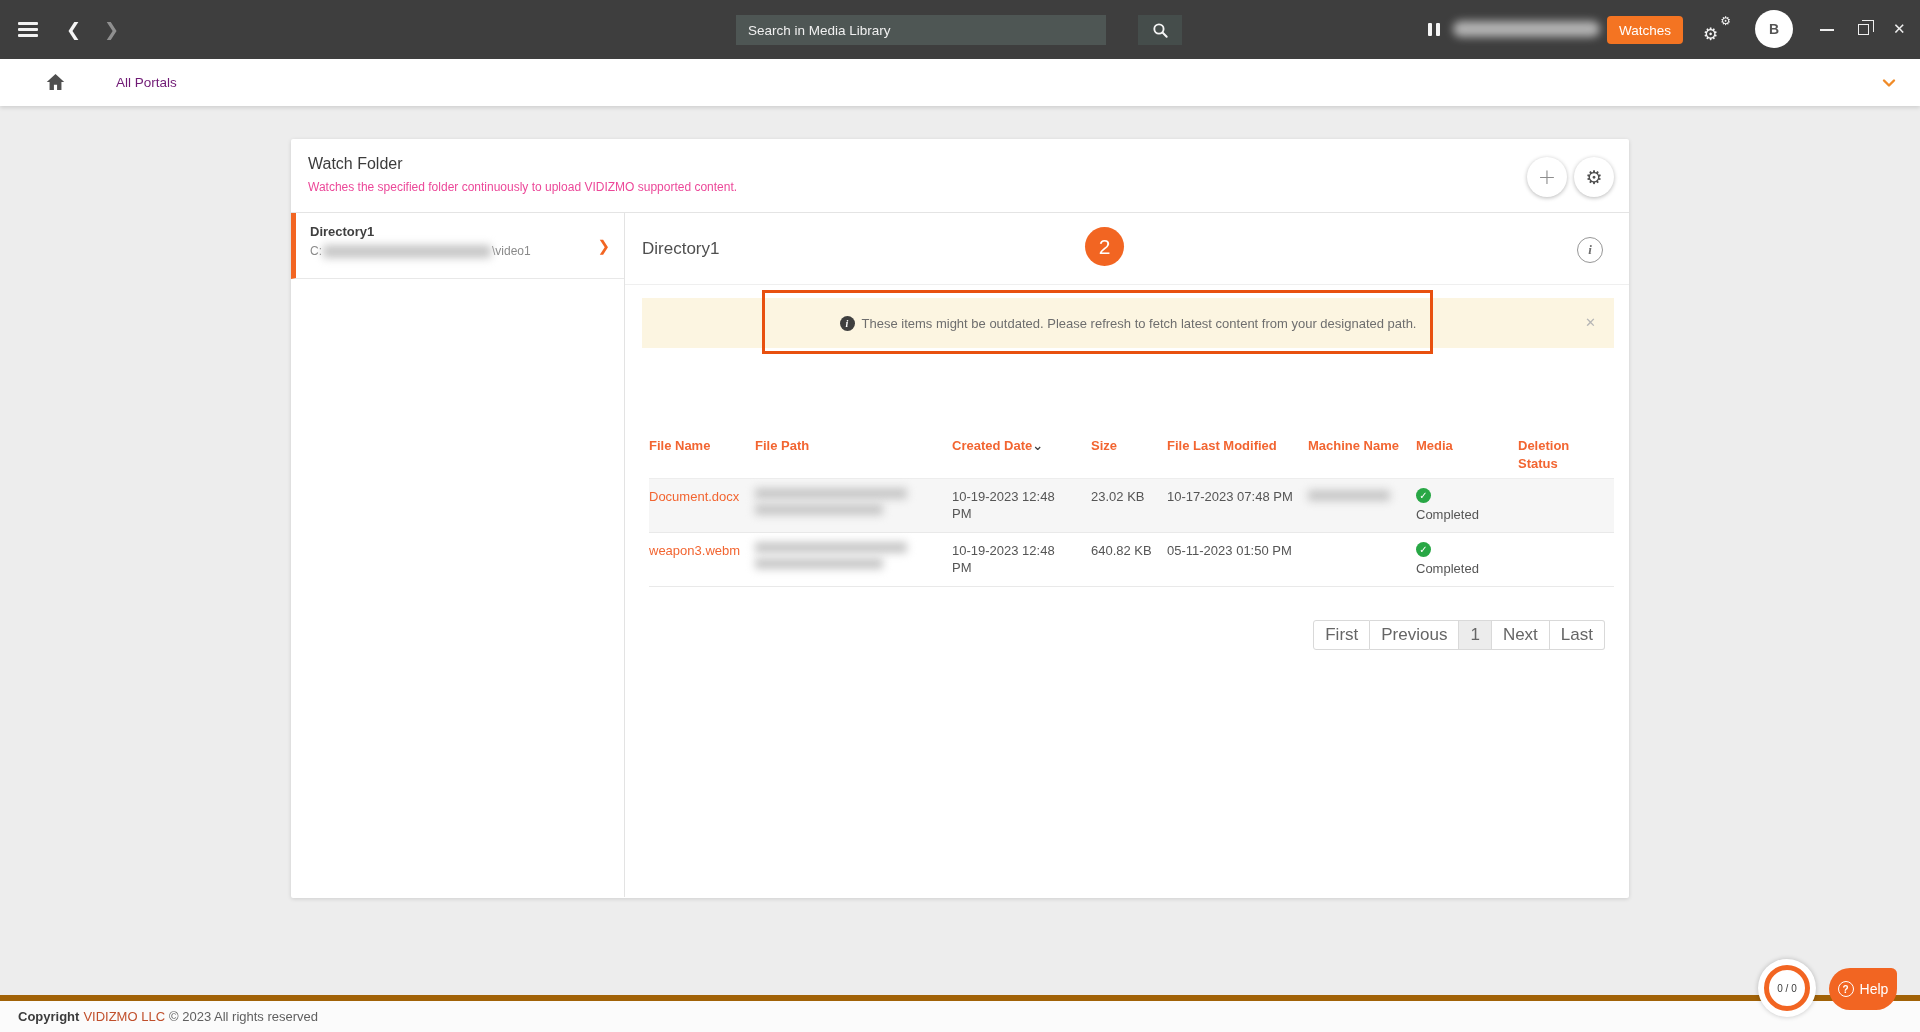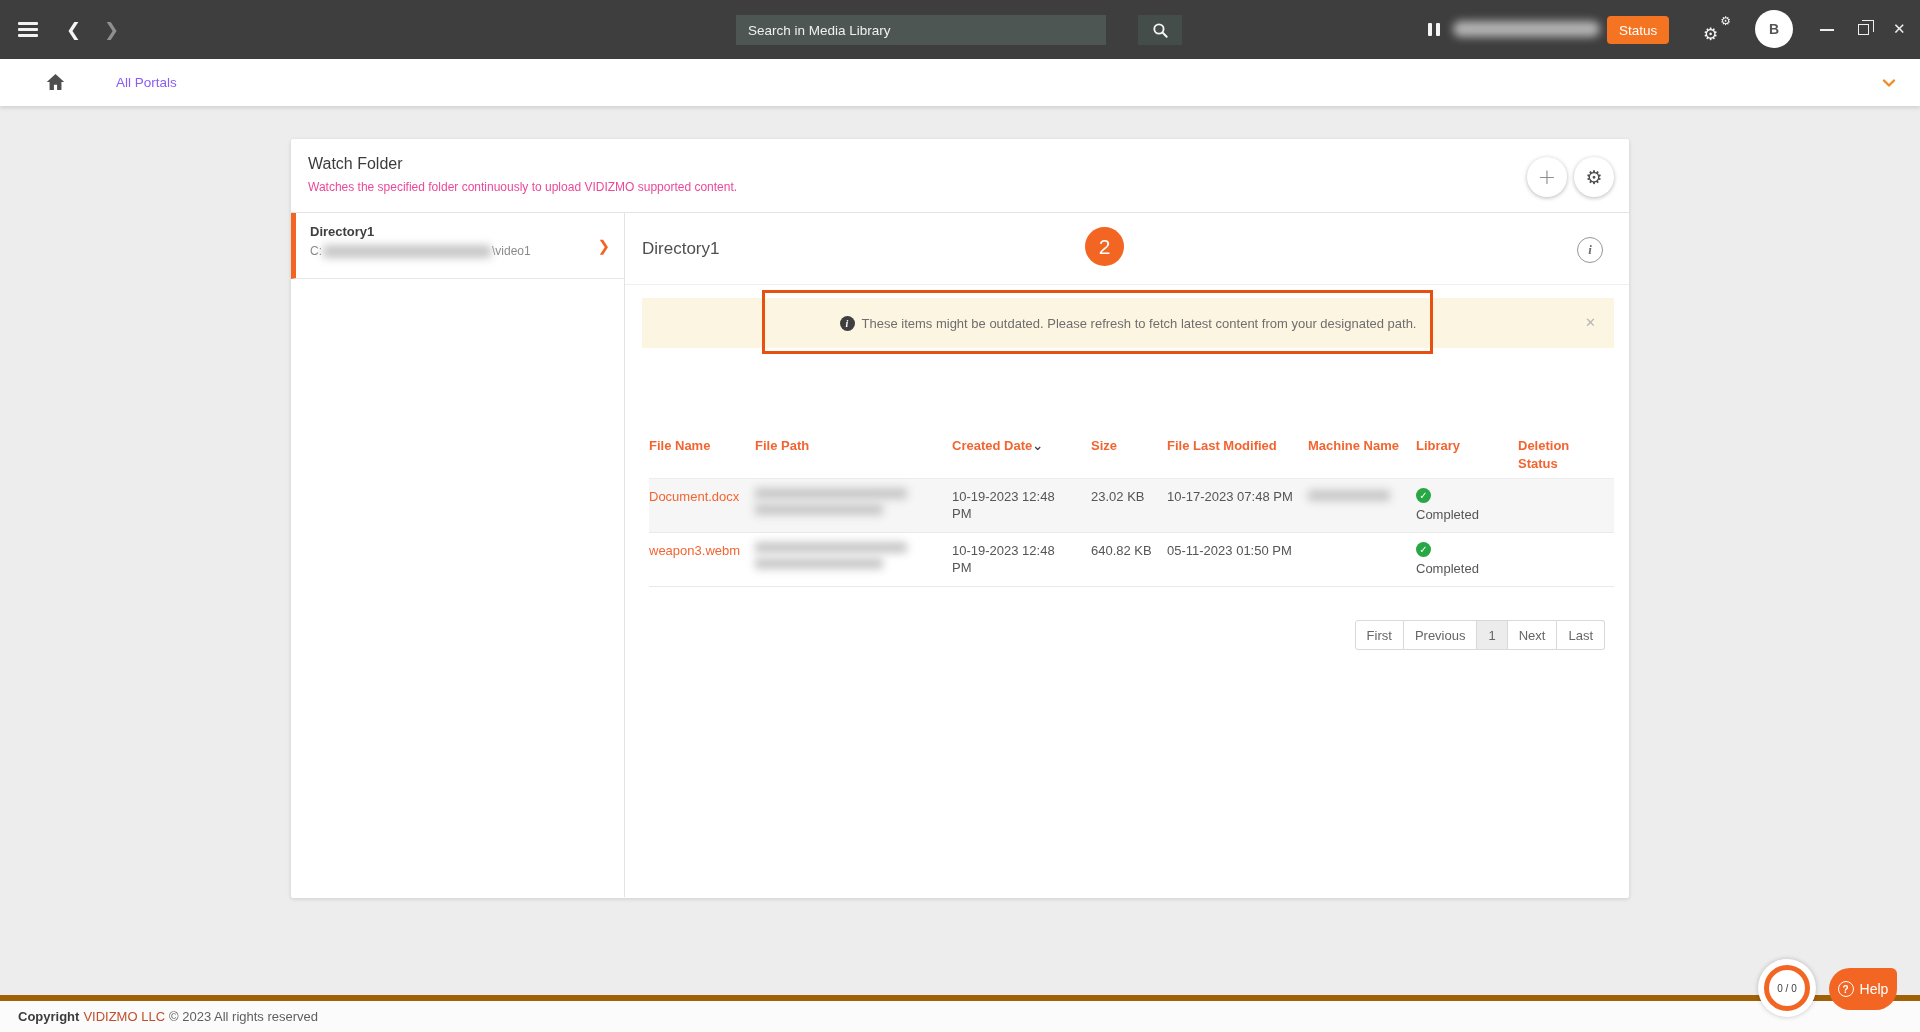--- a/index.html
+++ b/index.html
@@ -35,21 +35,21 @@
   .gears-wrap .g2 { position:absolute; right:0; top:-2px; font-size:12px; }
   .avatar { position:absolute; left:1755px; top:10px; width:38px; height:38px; border-radius:50%; background:#fff; color:#555; font-size:14px; font-weight:bold; display:flex; align-items:center; justify-content:center; cursor:pointer; }
   .win-min { position:absolute; left:1820px; top:29px; width:14px; height:2px; background:#eee; cursor:pointer; }
   .win-restore { position:absolute; left:1858px; top:24px; width:11px; height:11px; border:1.5px solid #eee; background:#3e3e3e; cursor:pointer; }
   .win-restore::before { content:""; position:absolute; top:-5px; left:3px; width:11px; height:11px; border:1.5px solid #eee; border-left:none; border-bottom:none; }
   .win-close { position:absolute; left:1893px; top:20px; font-size:15px; color:#eee; cursor:pointer; }
 
   
   .crumbbar { position:absolute; top:59px; left:0; right:0; height:47px; background:#fff; box-shadow:0 2px 4px rgba(0,0,0,.12); z-index:20; }
   .home-btn { position:absolute; left:46px; top:14px; cursor:pointer; }
-  .crumb-label { position:absolute; left:116px; top:0; line-height:47px; font-size:13.5px; color:#8b5cf6; cursor:pointer; }
+  .crumb-label { position:absolute; left:116px; top:0; line-height:47px; font-size:13.5px; color:#701a75; cursor:pointer; }
   .crumb-expand { position:absolute; right:22px; top:15px; cursor:pointer; }
 
   
   .content { position:absolute; top:106px; left:0; right:0; height:849px; background:#ededed; }
   .card { position:absolute; left:291px; top:33px; width:1338px; height:759px; background:#fff; border-radius:2px; box-shadow:0 1px 4px rgba(0,0,0,.13); }
   .card-header { position:relative; height:74px; border-bottom:1px solid #e4e4e4; padding:16px 17px 0 17px; }
   .card-title { font-size:16px; color:#3c3c3c; font-weight:normal; margin-bottom:7px; }
   .card-subtitle { font-size:12px; color:#ec4899; }
   .header-actions { position:absolute; right:15px; top:18px; display:flex; gap:7px; }
   .circle-btn { width:40px; height:40px; border-radius:50%; background:#fff; box-shadow:0 1px 4px rgba(0,0,0,.28); border:none; display:flex; align-items:center; justify-content:center; cursor:pointer; }
@@ -95,21 +95,21 @@
   .trow.alt { background:#f6f6f6; border-top:1px solid #ededed; }
   .td { font-size:13px; color:#555; padding:9px 14px 9px 0; line-height:1.32; }
   .td.link { color:#f26531; word-break:break-all; cursor:pointer; }
   .path-redact .redact { width:152px; height:11px; margin-bottom:5px; display:block; }
   .path-redact .redact:last-child { width:128px; margin-bottom:0; }
   .machine-redact { width:82px; height:11px; display:inline-block; margin-top:2px; }
   .check-circle { width:15px; height:15px; border-radius:50%; background:#28a745; color:#fff; font-size:10px; display:flex; align-items:center; justify-content:center; margin-bottom:3px; }
 
   
   .pagination { position:absolute; top:407px; right:24px; display:flex; }
-  .page-btn { height:30px; padding:0 11px; background:#fff; border:1px solid #d9d9d9; border-left:none; color:#666; font-size:13px; font-family:"Liberation Sans",sans-serif; cursor:pointer; display:flex; align-items:center; }
+  .page-btn { height:30px; padding:0 11px; background:#fff; border:1px solid #d9d9d9; border-left:none; color:#666; font-size:17px; font-family:"Liberation Sans",sans-serif; cursor:pointer; display:flex; align-items:center; }
   .page-btn:first-child { border-left:1px solid #d9d9d9; border-radius:3px 0 0 3px; }
   .page-btn:last-child { border-radius:0 3px 3px 0; }
   .page-btn.active { background:#ececec; }
 
   
   .footer { position:absolute; left:0; right:0; bottom:0; height:37px; background:#fbfbfb; border-top:6px solid #a16207; display:flex; align-items:center; padding-left:18px; font-size:13px; z-index:10; }
   .footer b { color:#3c3c3c; }
   .footer .company { color:#c04f2b; margin:0 4px; cursor:pointer; }
   .footer .rights { color:#5f5f5f;text-align:center; }
 
@@ -140,21 +140,21 @@
         <line x1="13.6" y1="13.6" x2="19" y2="19" stroke="#f5f5f5" stroke-width="2.6" stroke-linecap="round"></line>
       </svg>
     </button>
   </div>
 
   <div class="pause-icon">
       <span></span>
       <span></span>
     </div>
   <div class="tb-redact"></div>
-  <button class="upgrade-btn">Status</button>
+  <button class="upgrade-btn">Watches</button>
   <div class="gears-wrap">
     <span class="g1 ico">⚙</span>
     <span class="g2 ico">⚙</span>
   </div>
   <div class="avatar">B</div>
   <div class="win-min"></div>
   <div class="win-restore"></div>
   <div class="win-close ico">✕</div>
 </div>
 
@@ -220,21 +220,21 @@
         <div class="wf-table">
           <div class="thead">
             <div class="th">File Name</div>
             <div class="th">File Path</div>
             <div class="th">
               <span>Created Date</span><span class="sort-caret ico">⌄</span>
             </div>
             <div class="th">Size</div>
             <div class="th">File Last Modified</div>
             <div class="th">Machine Name</div>
-            <div class="th">Library</div>
+            <div class="th">Media</div>
             <div class="th">Deletion Status</div>
           </div>
 
           <div class="trow alt">
             <div class="td link">Document.docx</div>
             <div class="td path-redact">
               <span class="redact"></span>
               <span class="redact"></span>
             </div>
             <div class="td">10-19-2023 12:48 PM</div>

